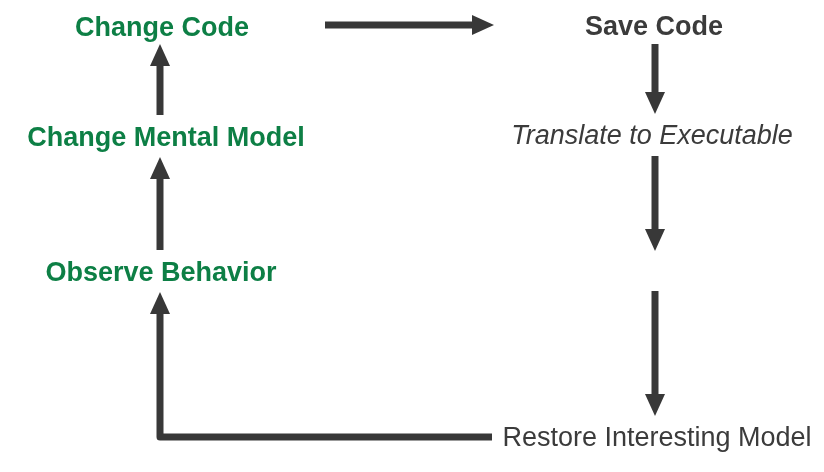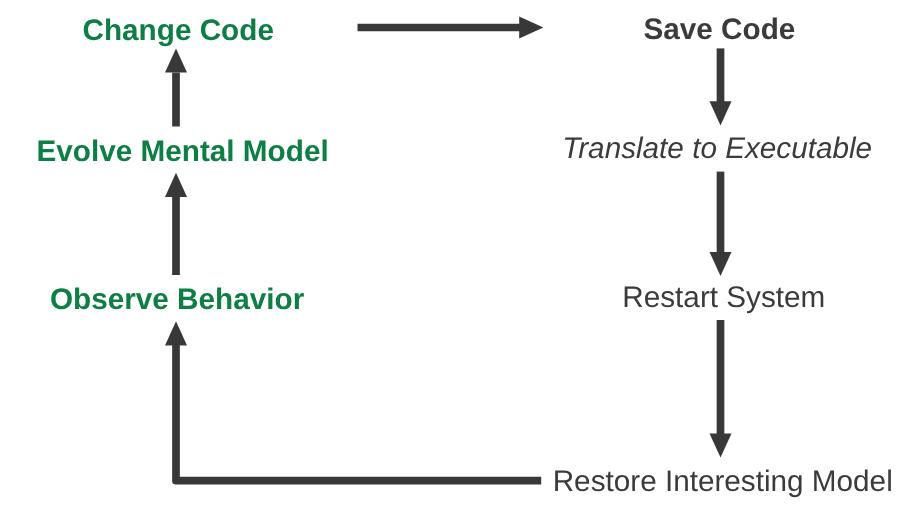--- a/index.html
+++ b/index.html
@@ -90,25 +90,24 @@
     </g>
 
     <g>
       <path d="M492,437 L160,437 L160,313"></path>
       <polygon points="160,292 150,314 170,314"></polygon>
     </g>
   </svg>
 
   <div class="label green" style="left:162px; top:14px;">Change Code</div>
 
-  <div class="label green" style="left:166px; top:124px;">Evolve Mental Model</div>
+  <div class="label green" style="left:166px; top:124px;">Change Mental Model</div>
 
   <div class="label green" style="left:161px; top:259px;">Observe Behavior</div>
 
   <div class="label gray" style="left:654px; top:13px;font-weight:bold;">Save Code</div>
 
   <div class="label gray" style="left:652px; top:122px;font-style:italic;">Translate to Executable</div>
 
-  <div class="label gray" style="left:658px; top:257px;">Restart System</div>
 
   <div class="label gray" style="left:657px; top:424px;">Restore Interesting Model</div>
 
 </div>
 
 </body></html>

